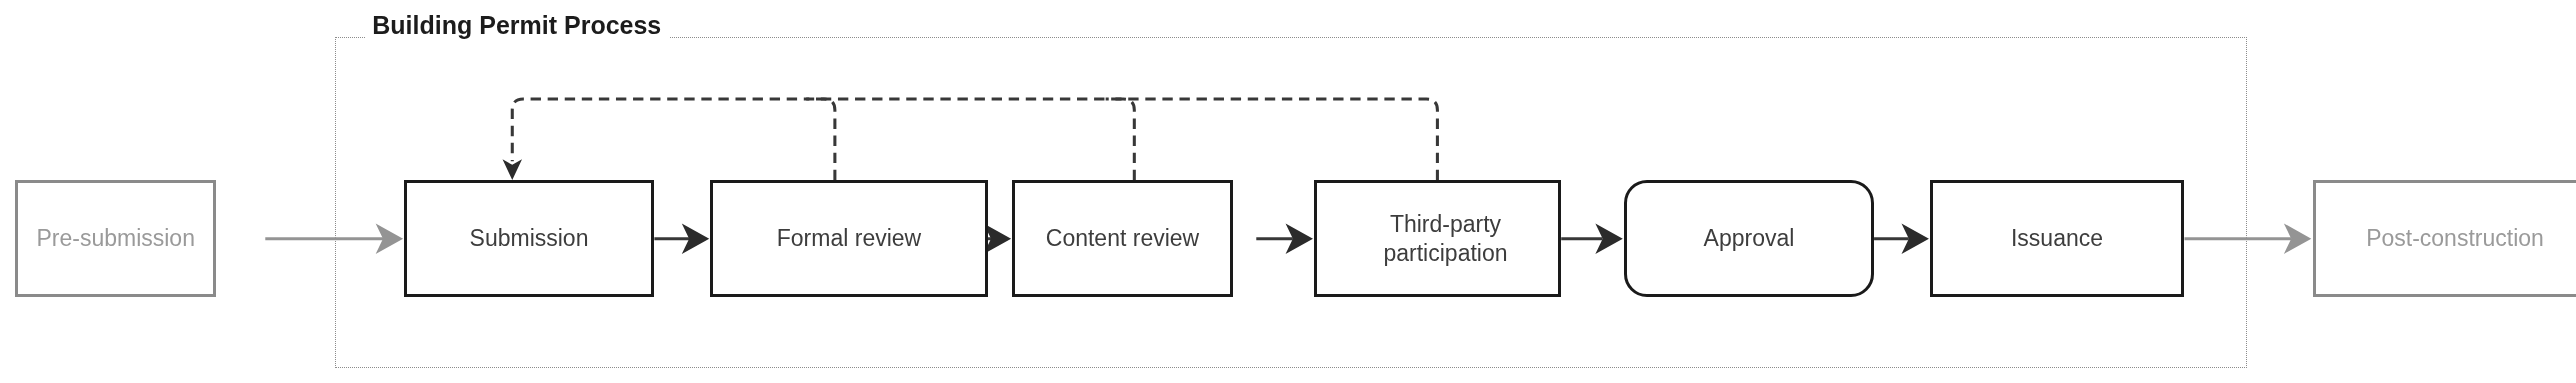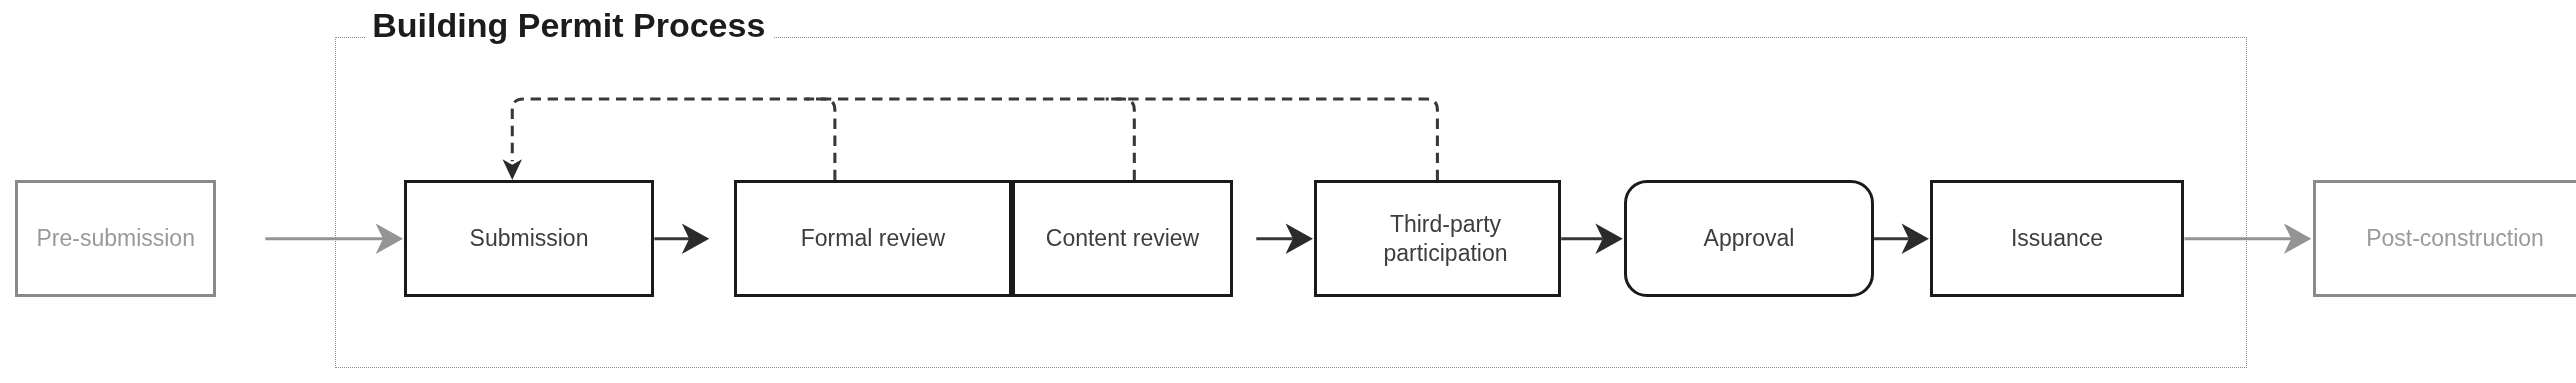--- a/index.html
+++ b/index.html
@@ -24,21 +24,21 @@
     border: 1.8px dotted var(--container-border, #8c8c8c);
     box-sizing: border-box;
     background: transparent;
   }
   .group-title {
     position: absolute;
     left: 365px;
     top: 11px;
     padding: 0 7.3px;
     background: #ffffff;
-    font-size: 34px;
+    font-size: 25px;
     font-weight: bold;
     color: var(--title-color, #1c1c1c);
     line-height: 29px;
     white-space: nowrap;
   }
   .connectors {
     position: absolute;
     left: 0;
     top: 0;
     width: 2576px;
@@ -139,21 +139,21 @@
   <div class="group-title">Building Permit Process</div>
 
   <div class="node external" style="left:15.2px; width:201px;">
     <span>Pre-submission</span>
   </div>
 
   <div class="node process" style="left:404px; width:250px;">
     <span>Submission</span>
   </div>
 
-  <div class="node process" style="left:710px; width:278px;margin-left:24px;">
+  <div class="node process" style="left:710px; width:278px;">
     <span>Formal review</span>
   </div>
 
   <div class="node process" style="left:1012px; width:221px;">
     <span>Content review</span>
   </div>
 
   <div class="node process" style="left:1314px; width:247px;padding-left:16px;">
     <span>Third-party participation</span>
   </div>

